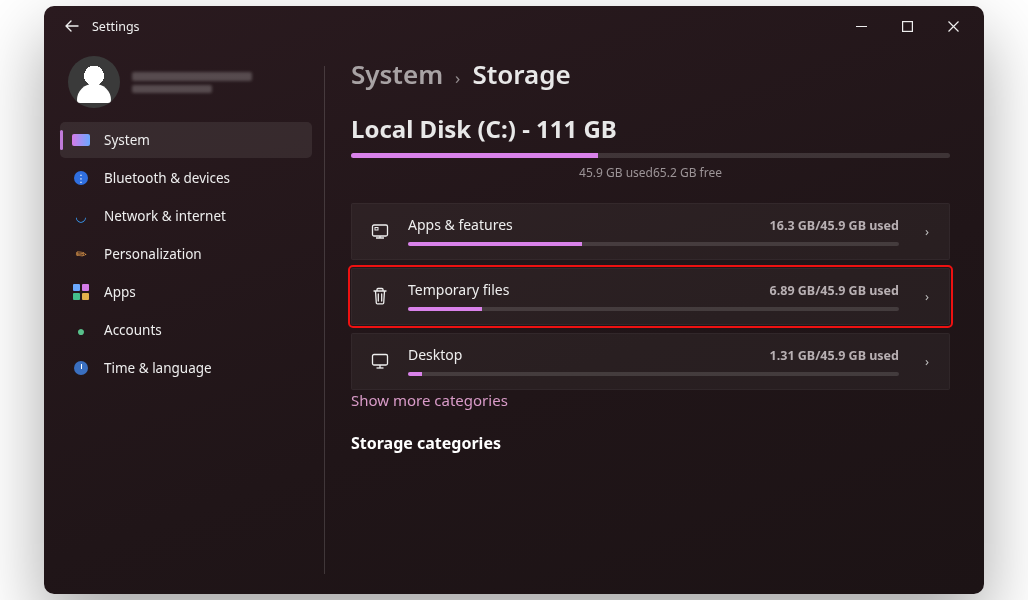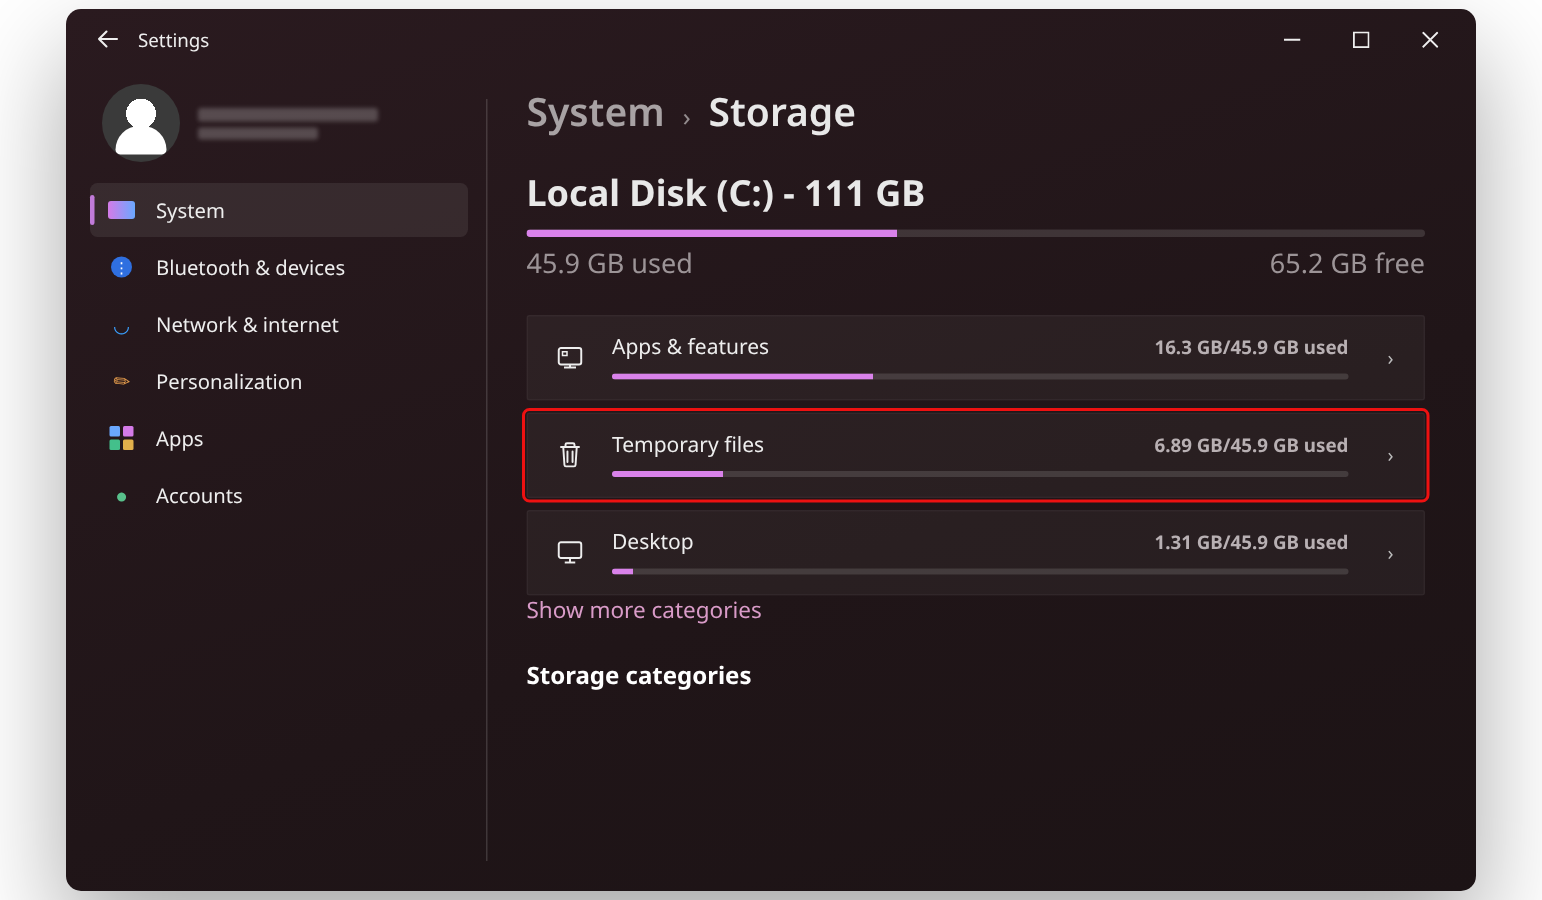--- a/index.html
+++ b/index.html
@@ -103,21 +103,21 @@
 
 .vline { width:1px; background: rgba(255,255,255,0.15); margin: 20px 0 20px 0; align-self: stretch; }
 
 .main { flex: 1; padding: 6px 34px 0 26px; overflow: hidden; display: flex; flex-direction: column; min-width:0;}
 .breadcrumb { display: flex; align-items: baseline; gap: 12px; font-size: 26px; font-weight: 600; margin-top: 4px;}
 .breadcrumb .parent { color: rgba(255,255,255,0.6); font-weight: 600; }
 .breadcrumb .chev { color: rgba(255,255,255,0.5); font-size: 17px; font-weight: 400; margin-top:4px;}
 .disk-title { font-size: 24px; font-weight: 700; margin-top: 20px; }
 .disk-bar { height: 5px; background: rgba(255,255,255,0.13); border-radius: 3px; margin-top: 8px; overflow:hidden;}
 .disk-bar .fill { height:100%; background: linear-gradient(90deg,#d982ea,#d982ea); width:41.3%; }
-.disk-sub { display:flex; justify-content:space-between; font-size:18px; color:#9c9497; margin-top:6px;}
+.disk-sub { display:flex; justify-content:center; font-size:12px; color:#9c9497; margin-top:6px;}
 .cards { margin-top: 22px; display:flex; flex-direction:column; gap:8px;}
 .card {
   background: rgba(255,255,255,0.045);
   border: 1px solid rgba(255,255,255,0.04);
   border-radius: 2px;
   padding: 11px 20px 13px 16px;
   display:flex; align-items:center; gap:16px;
   cursor:pointer;
   position: relative;
 }
@@ -204,20 +204,26 @@
                 <span></span>
                 <span></span>
               </span>
             </span>
           <span>Apps</span>
         </div>
         <div class="nav-item">
           <span class="nav-ico ico-acct">●</span>
           <span>Accounts</span>
         </div>
+        <div class="nav-item">
+          <span class="nav-ico">
+              <span class="ico-clock"></span>
+            </span>
+          <span>Time &amp; language</span>
+        </div>
       </div>
     </div>
 
     <div class="vline"></div>
 
     <div class="main">
       <div class="breadcrumb">
         <span class="parent">System</span>
         <span class="chev">›</span>
         <span>Storage</span>

